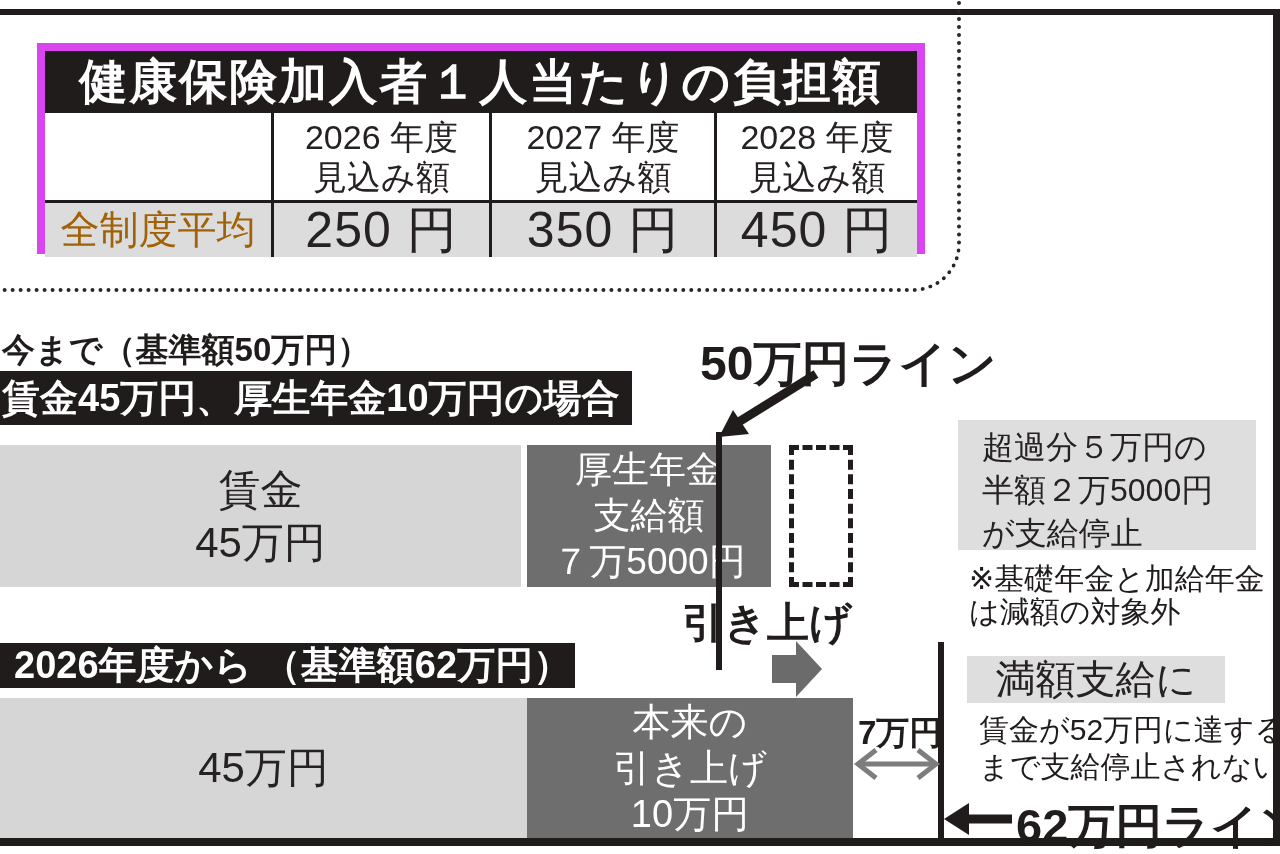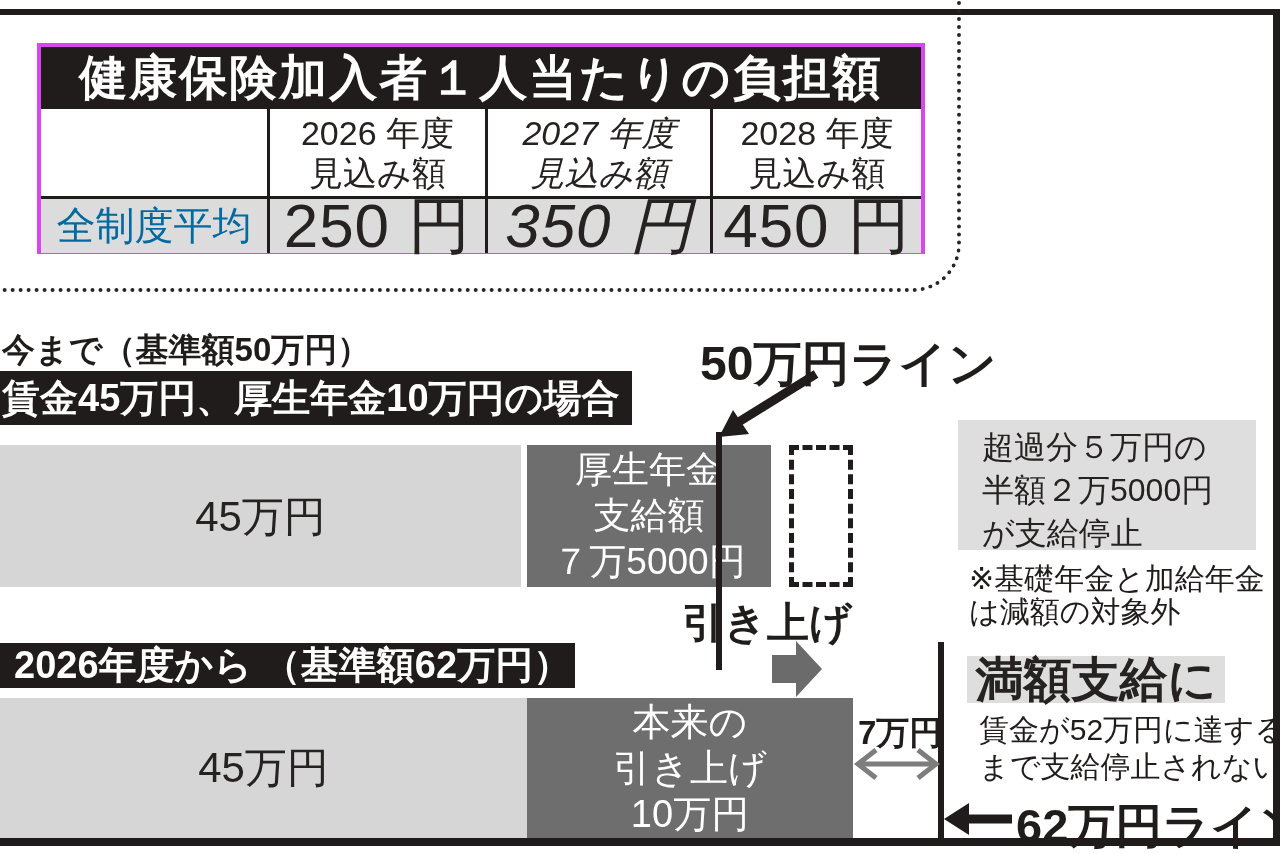--- a/index.html
+++ b/index.html
@@ -12,32 +12,32 @@
   .frame-top{left:0;top:9px;width:1280px;height:6px;background:#201c1c;}
   .frame-right{left:1273px;top:9px;width:7px;height:837px;background:#201c1c;}
   .frame-bottom{left:0;top:838px;width:1280px;height:8px;background:#201c1c;}
   
   .dotted-region{
     left:-8px;top:-20px;width:969px;height:312px;
     border-right:4px dotted #2a2626;border-bottom:4px dotted #2a2626;
     border-bottom-right-radius:48px;
   }
   
-  .tbl{left:37px;top:43px;width:888px;height:211px;border:4px solid #d946ef;background:#fff;}
+  .tbl{left:37px;top:43px;width:888px;height:211px;border:8px solid #d946ef;background:#fff;}
   .tbl-header{height:62px;background:#201c1c;color:#fff;display:flex;align-items:center;justify-content:center;
     font-size:48px;font-weight:600;letter-spacing:2px;white-space:nowrap;}
   .tbl-row{display:flex;width:100%;}
   .tbl-row.head{height:87px;}
   .tbl-row.data{height:54px;background:#dcdcdc;border-top:3px solid #201c1c;}
   .cell{flex:0 0 auto;display:flex;flex-direction:column;align-items:center;justify-content:center;text-align:center;}
   .cell + .cell{border-left:3px solid #201c1c;}
-  .c1{width:226px;} .c2{width:215px;} .c3{width:222px;font-style:italic;} .c4{flex:1 1 auto;}
+  .c1{width:226px;} .c2{width:215px;} .c3{width:222px;} .c4{flex:1 1 auto;}
   .hcell{font-size:34px;line-height:40px;font-weight:500;color:#262222;}
-  .rowlabel{font-size:39px;font-weight:500;color:#0369a1;}
-  .val{font-size:62px;font-weight:500;color:#262222;letter-spacing:1px;}
+  .rowlabel{font-size:39px;font-weight:500;color:#a16207;}
+  .val{font-size:50px;font-weight:500;color:#262222;letter-spacing:1px;}
   
   .h-now{left:2px;top:328px;font-size:33px;font-weight:600;white-space:nowrap;}
   .blackbar{background:#201c1c;color:#fff;display:flex;align-items:center;white-space:nowrap;font-weight:600;}
   .bar1{left:0;top:371px;width:632px;height:54px;font-size:38px;padding-left:2px;}
   .bar2{left:0;top:643px;width:575px;height:45px;font-size:38px;padding-left:14px;}
   
   .bars-row{display:flex;flex-direction:column;align-items:center;justify-content:center;text-align:center;}
   .wage1{left:0;top:445px;width:521px;height:142px;background:#d6d6d6;color:#262222;font-size:42px;line-height:53px;font-weight:500;}
   .pens1{left:527px;top:445px;width:244px;height:142px;background:#6e6e6e;color:#fff;font-size:37px;line-height:46px;font-weight:500;}
   .dashedbox{left:789px;top:445px;width:64px;height:142px;border:5px dashed #201c1c;background:#fff;}
@@ -48,21 +48,21 @@
   .wage2{left:0;top:698px;width:527px;height:140px;background:#d6d6d6;color:#262222;font-size:42px;font-weight:500;}
   .pens2{left:527px;top:698px;width:326px;height:140px;background:#6e6e6e;color:#fff;font-size:38px;line-height:46px;font-weight:500;}
   .line62{left:938px;top:642px;width:6px;height:196px;background:#201c1c;}
   .gap-label{left:858px;top:711px;font-size:33px;font-weight:600;white-space:nowrap;}
   .lbl62{left:1016px;top:795px;font-size:47px;font-weight:600;white-space:nowrap;}
   
   .notebox{left:958px;top:420px;width:298px;height:130px;background:#dedede;padding:6px 12px 0 24px;
     font-size:32px;line-height:43px;font-weight:400;color:#262222;white-space:nowrap;}
   .footnote{left:969px;top:562px;font-size:30px;line-height:33px;font-weight:500;white-space:nowrap;}
   .fullbox{left:967px;top:656px;width:258px;height:47px;background:#dedede;display:flex;align-items:center;justify-content:center;
-    font-size:48px;font-weight:700;color:#262222;white-space:nowrap;}
+    font-size:40px;font-weight:400;color:#262222;white-space:nowrap;}
   .fullnote{left:979px;top:711px;font-size:30px;line-height:37px;font-weight:500;white-space:nowrap;}
   svg.overlay{position:absolute;left:0;top:0;width:1280px;height:854px;pointer-events:none;}
 </style>
 </head>
 <body>
 
 <div id="canvas">
 
   <div class="abs frame-top"></div>
   <div class="abs frame-right"></div>
@@ -92,20 +92,21 @@
       <div class="cell c2 val">250 円</div>
       <div class="cell c3 val">350 円</div>
       <div class="cell c4 val">450 円</div>
     </div>
   </div>
 
   <div class="abs h-now">今まで（基準額50万円）</div>
   <div class="abs blackbar bar1">賃金45万円、厚生年金10万円の場合</div>
 
   <div class="abs bars-row wage1">
+    <span>賃金</span>
     <span>45万円</span>
   </div>
   <div class="abs bars-row pens1">
     <span>厚生年金</span>
     <span>支給額</span>
     <span>７万5000円</span>
   </div>
   <div class="abs dashedbox"></div>
   <div class="abs line50"></div>
   <div class="abs lbl50">50万円ライン</div>

